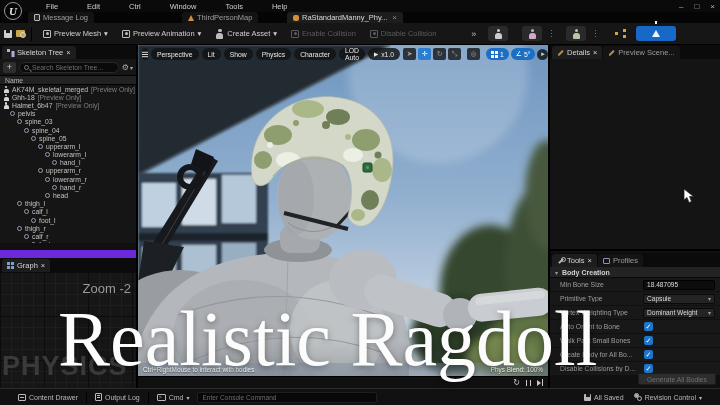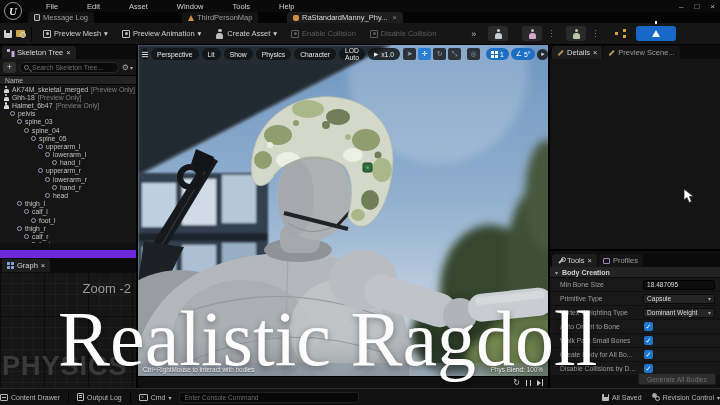--- a/index.html
+++ b/index.html
@@ -136,21 +136,21 @@
   .tool-row .tlab{flex:1;white-space:nowrap;overflow:hidden;text-overflow:ellipsis;}
   .field{width:72px;height:10px;background:#0d0d0d;border:1px solid #000;border-radius:2px;color:#dcdcdc;display:flex;align-items:center;padding:0 3px;font-size:6.6px;}
   .select{width:72px;height:10px;background:#242424;border:1px solid #0a0a0a;border-radius:2px;color:#dcdcdc;display:flex;align-items:center;justify-content:space-between;padding:0 3px;font-size:6.6px;}
   .select .car{color:#9a9a9a;font-size:6px;}
   .checkbox{width:9px;height:9px;background:#1d76c9;border-radius:2px;color:#fff;font-size:7px;line-height:9px;text-align:center;margin-right:62px;}
   .gen-row{position:absolute;right:4px;bottom:3px;}
   .gen-btn{height:12px;background:#2d2d2d;border:1px solid #1c1c1c;border-radius:2px;color:#6f6f6f;font-size:6.8px;display:flex;align-items:center;padding:0 8px;}
 
   
   .statusbar{position:absolute;left:0;right:0;bottom:0;height:17px;background:#111;border-top:1px solid #2a2a2a;
-             display:flex;align-items:center;font-size:7px;color:#b9b9b9;padding:0 0;gap:8px;z-index:20;}
+             display:flex;align-items:center;font-size:7px;color:#b9b9b9;padding:0 18px;gap:8px;z-index:20;}
   .sb-item{display:flex;align-items:center;gap:3px;}
   .sb-sep{width:1px;height:11px;background:#000;}
   .drawer-ico{width:8px;height:7px;border:1px solid #b9b9b9;border-radius:1px;position:relative;}
   .drawer-ico::after{content:"";position:absolute;left:1px;top:2px;width:4px;height:1px;background:#b9b9b9;}
   .log-ico{width:7px;height:8px;border:1px solid #b9b9b9;border-radius:1px;position:relative;}
   .log-ico::after{content:"";position:absolute;left:1px;top:1px;width:3px;height:1px;background:#b9b9b9;box-shadow:0 2px 0 #b9b9b9;}
   .cmd-ico{width:9px;height:7px;border:1px solid #b9b9b9;border-radius:1px;font-size:5px;line-height:5px;color:#b9b9b9;padding-left:1px;}
   .console{width:180px;height:11px;background:#080808;border:1px solid #1f1f1f;border-radius:2px;display:flex;align-items:center;padding:0 4px;}
   .console input{background:transparent;border:none;outline:none;width:100%;color:#a9a9a9;font-size:6.6px;padding:0;font-family:inherit;}
   .console input::placeholder{color:#6b6b6b;}
@@ -167,21 +167,21 @@
 </head>
 <body>
 
 <div class="app">
 
   <div class="titlebar">
     <div class="logo">U</div>
     <div class="menus">
       <span>File</span>
       <span>Edit</span>
-      <span>Asset</span>
+      <span>Ctrl</span>
       <span>Window</span>
       <span>Tools</span>
       <span>Help</span>
     </div>
     <div class="winctl">
       <span>–</span>
       <span>□</span>
       <span>×</span>
     </div>
   </div>

